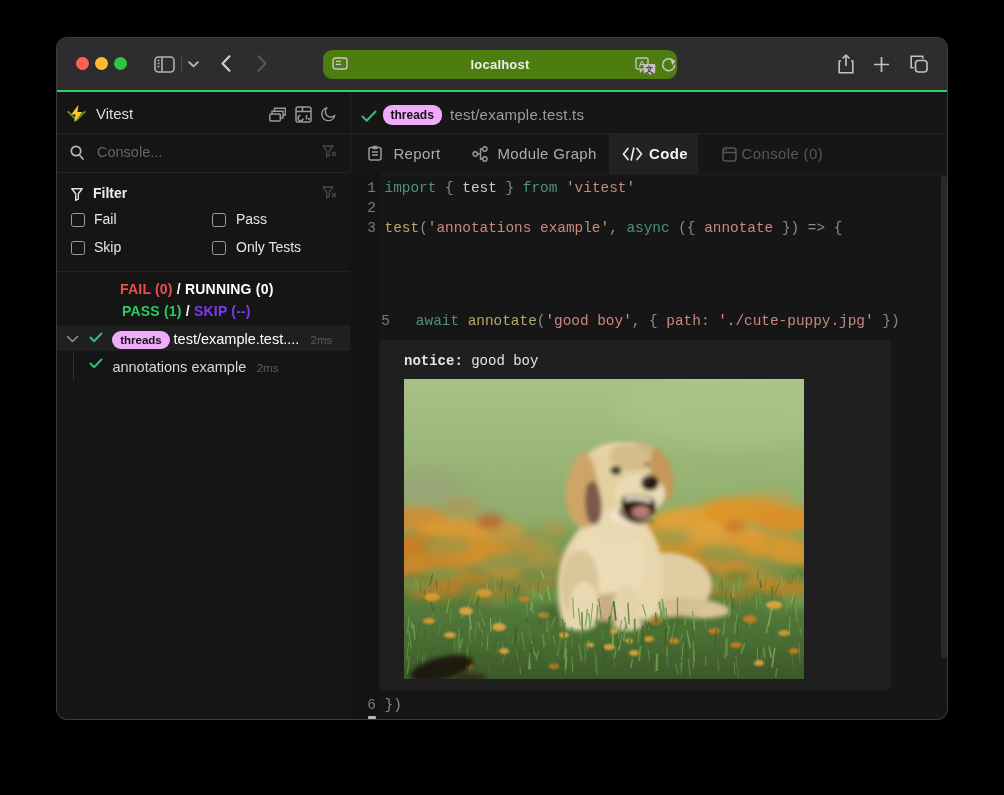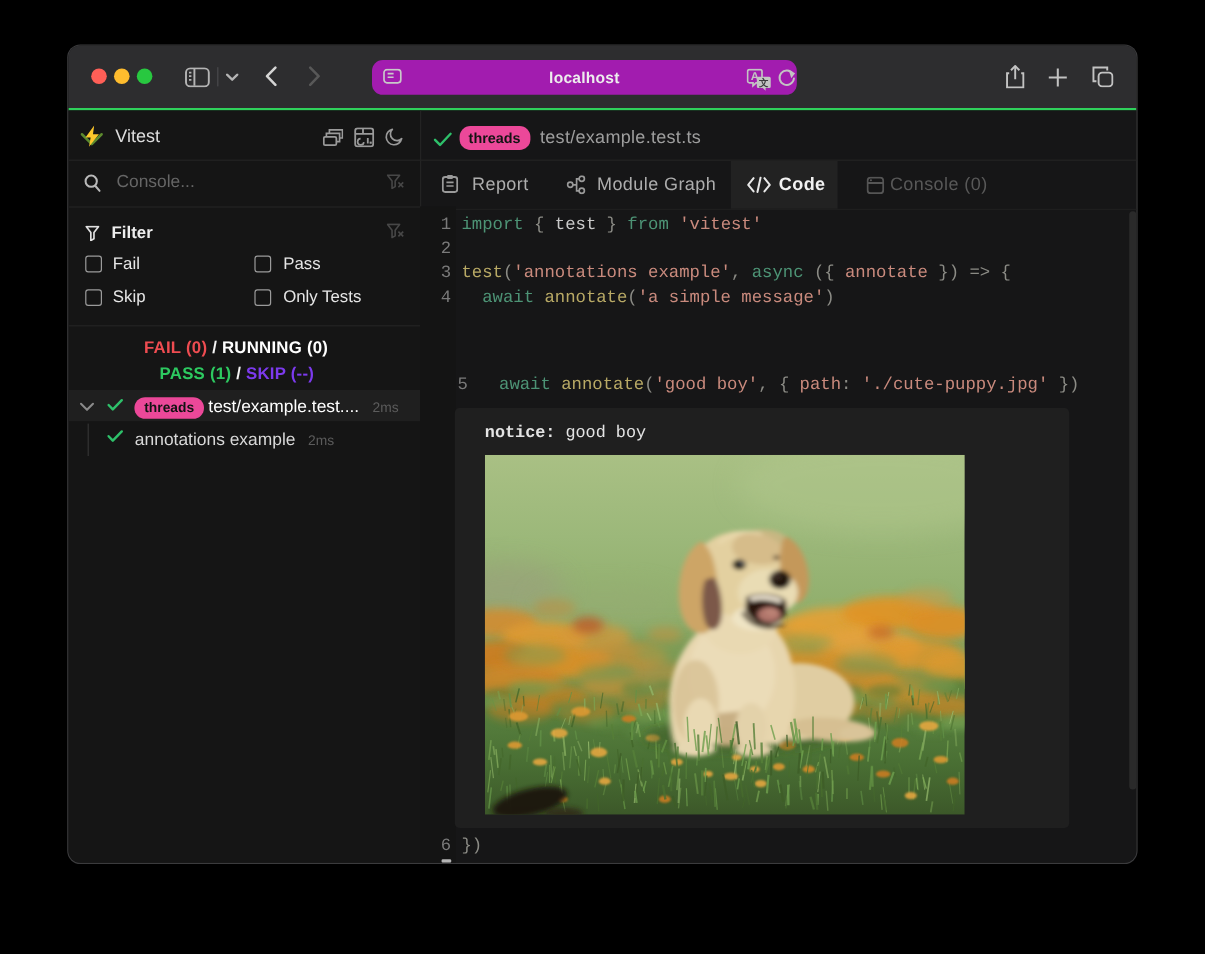--- a/index.html
+++ b/index.html
@@ -8,34 +8,34 @@
   #win {
     position:absolute; left:57px; top:38px; width:890px; height:681px;
     background:#151515; border-radius:10px; overflow:hidden; box-shadow:0 0 0 1px #3b3b3d;
   }
   .abs { position:absolute; }
   
   #titlebar { position:absolute; left:0; top:0; width:890px; height:52px; background:#2d2d2f; }
   .dot { position:absolute; top:19px; width:13px; height:13px; border-radius:50%; }
   #greenline { position:absolute; left:0; top:52px; width:890px; height:2px; background:#2fd15b; }
   #urlbar {
-    position:absolute; left:253px; top:12px; width:354px; height:29px;
-    background:#a21caf; border-radius:9px;
+    position:absolute; left:266px; top:12px; width:354px; height:29px;
+    background:#4d7c0f; border-radius:9px;
   }
   #urltext { position:absolute; left:0; top:0; width:100%; height:29px; line-height:29px;
     text-align:center; color:#ededed; font-size:13px; font-weight:700; letter-spacing:0.2px; }
   
   #sidebar { position:absolute; left:0; top:54px; width:293px; height:627px; background:#151515; }
   #main { position:absolute; left:293px; top:54px; width:597px; height:627px; background:#161617; }
   .hr { position:absolute; left:0; width:100%; border-top:1px solid #232323; }
   
   .srow { position:absolute; left:0; width:293px; }
   .dim { color:#666; }
   .badge {
-    display:inline-block; background:#ec4899; color:#131313; border-radius:9px;
+    display:inline-block; background:#f0abfc; color:#131313; border-radius:9px;
     font-weight:700; text-align:center;
   }
   
   .cb { position:absolute; width:13.5px; height:13.5px; border:1.5px solid #9b9b9b; border-radius:2.5px; }
   .cblabel { position:absolute; color:#e6e6e6; font-size:14px; }
   
   .tabtxt { font-size:15px; letter-spacing:0.35px; }
   
   #code { position:absolute; left:0; top:82px; width:597px; height:507px;
     font-family:"Liberation Mono", monospace; font-size:14.4px; color:#c9c9c9; }
@@ -159,21 +159,21 @@
     <div class="cblabel" style="left:179px; top:119px;">Pass</div>
     <div class="cb" style="left:14px; top:149px;"></div>
     <div class="cblabel" style="left:37px; top:147px;">Skip</div>
     <div class="cb" style="left:155px; top:149px;"></div>
     <div class="cblabel" style="left:179px; top:147px;">Only Tests</div>
     <div class="hr" style="top:178.6px;"></div>
 
     <div class="abs" style="left:63px; top:189px; font-size:14px; font-weight:700; color:#f5f5f5; letter-spacing:0.2px;">
       <span style="color:#ef4c51;">FAIL (0)</span> / <span style="color:#ffffff;">RUNNING (0)</span>
     </div>
-    <div class="abs" style="left:76px; top:210.5px; font-size:14px; font-weight:700; color:#f5f5f5; letter-spacing:0.2px;text-align:right;">
+    <div class="abs" style="left:65px; top:210.5px; font-size:14px; font-weight:700; color:#f5f5f5; letter-spacing:0.2px;text-align:right;">
       <span style="color:#2dc960;">PASS (1)</span> / <span style="color:#7c3aed;">SKIP (--)</span>
     </div>
 
     <div class="srow" style="top:233px; height:26px; background:#1f1f1f;"></div>
     <svg class="abs" style="left:8.7px; top:242.5px;" width="13" height="8" viewBox="0 0 13 8">
       <polyline points="1.5,1.5 6.5,6.5 11.5,1.5" fill="none" stroke="#8a8a8a" stroke-width="1.7" stroke-linecap="round" stroke-linejoin="round"></polyline>
     </svg>
     <svg class="abs" style="left:32px; top:240px;" width="14" height="11" viewBox="0 0 14 11">
       <polyline points="1.5,5.5 5,9.2 12.5,1.5" fill="none" stroke="#2ec06a" stroke-width="2" stroke-linecap="round" stroke-linejoin="round"></polyline>
     </svg>
@@ -225,21 +225,20 @@
       <circle cx="3.8" cy="3.2" r="0.9" fill="#555"></circle>
     </svg>
     <div class="abs tabtxt" style="left:391.6px; top:53px; color:#585858;">Console (0)</div>
     <div class="hr" style="top:82px; border-color:#1e1e1e;"></div>
 
     <div id="code">
         <div class="abs" style="left:0; top:-2px; width:29.5px; height:547px; background:#141414;"></div>
       <div class="cl" style="top:4px;"><span class="ln">1 </span><span class="kw">import</span> <span class="pu">{</span> test <span class="pu">}</span> <span class="kw">from</span> <span class="st">'vitest'</span></div>
       <div class="cl" style="top:24.2px;"><span class="ln">2 </span></div>
       <div class="cl" style="top:44.4px;"><span class="ln">3 </span><span class="fn">test</span><span class="pu">(</span><span class="st">'annotations example'</span><span class="pu">,</span> <span class="kw">async</span> <span class="pu">({</span> <span class="st">annotate</span> <span class="pu">})</span> <span class="pu">=&gt;</span> <span class="pu">{</span></div>
-      <div class="cl" style="top:64.6px;"><span class="ln">4 </span>  <span class="kw">await</span> <span class="fn">annotate</span><span class="pu">(</span><span class="st">'a simple message'</span><span class="pu">)</span></div>
       <div class="cl" style="top:136.6px;margin-left:14px;"><span class="ln">5 </span>  <span class="kw">await</span> <span class="fn">annotate</span><span class="pu">(</span><span class="st">'good boy'</span><span class="pu">,</span> <span class="pu">{</span> <span class="st">path</span><span class="pu">:</span> <span class="st">'./cute-puppy.jpg'</span> <span class="pu">})</span></div>
       <div class="notice" style="top:166px; height:350px;">
         <div class="ntxt" style="top:12px;text-align:right;"><b>notice:</b> good boy</div>
         <div class="abs" style="left:25.5px; top:38.5px; width:400px; height:300px; overflow:hidden;">
           <svg width="400" height="300" viewBox="0 0 400 300">
               <defs>
                 <linearGradient id="sky" x1="0" y1="0" x2="0" y2="1">
                   <stop offset="0" stop-color="#a9c084"></stop>
                   <stop offset="0.35" stop-color="#9cb87a"></stop>
                   <stop offset="0.65" stop-color="#91af6d"></stop>

